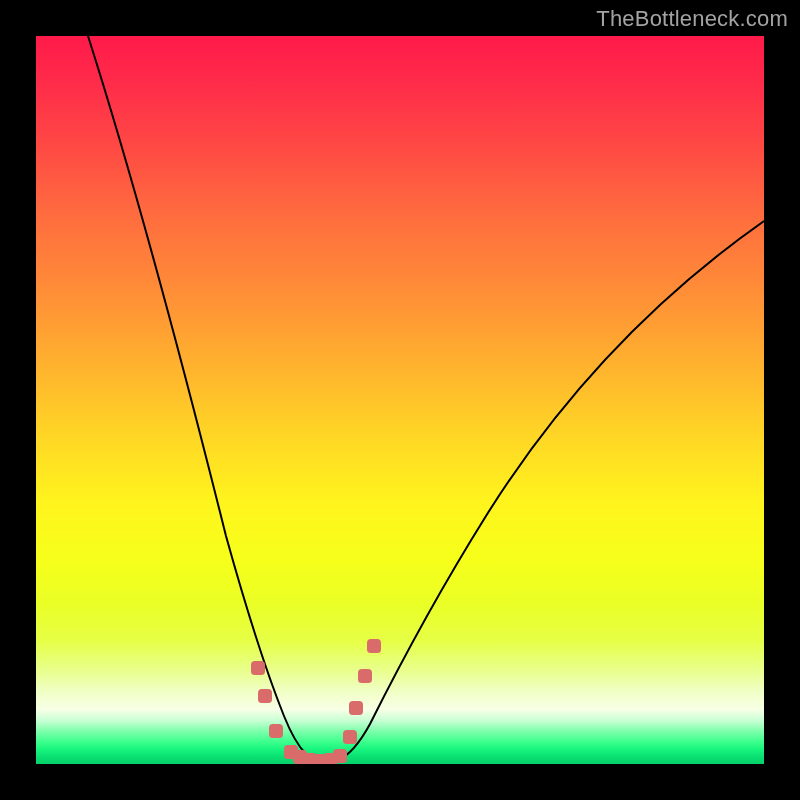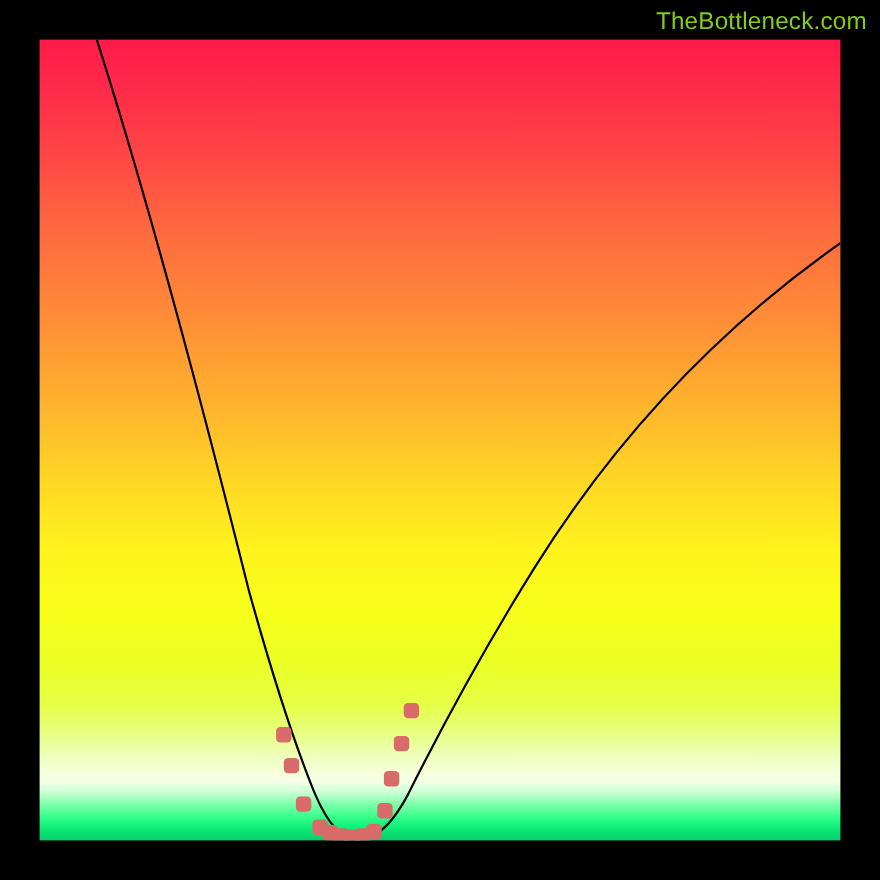--- a/index.html
+++ b/index.html
@@ -8,21 +8,21 @@
     height: 800px;
     background: #000;
     position: relative;
     overflow: hidden;
     font-family: Arial, sans-serif;
   }
   .watermark {
     position: absolute;
     top: 6px;
     right: 12px;
-    color: #84cc16;
+    color: #a3a3a3;
     font-size: 22px;
     font-weight: 400;
     letter-spacing: 0.2px;
     z-index: 10;
     text-align: right;
   }
   .plot-area {
     position: absolute;
     left: 36px;
     top: 36px;

